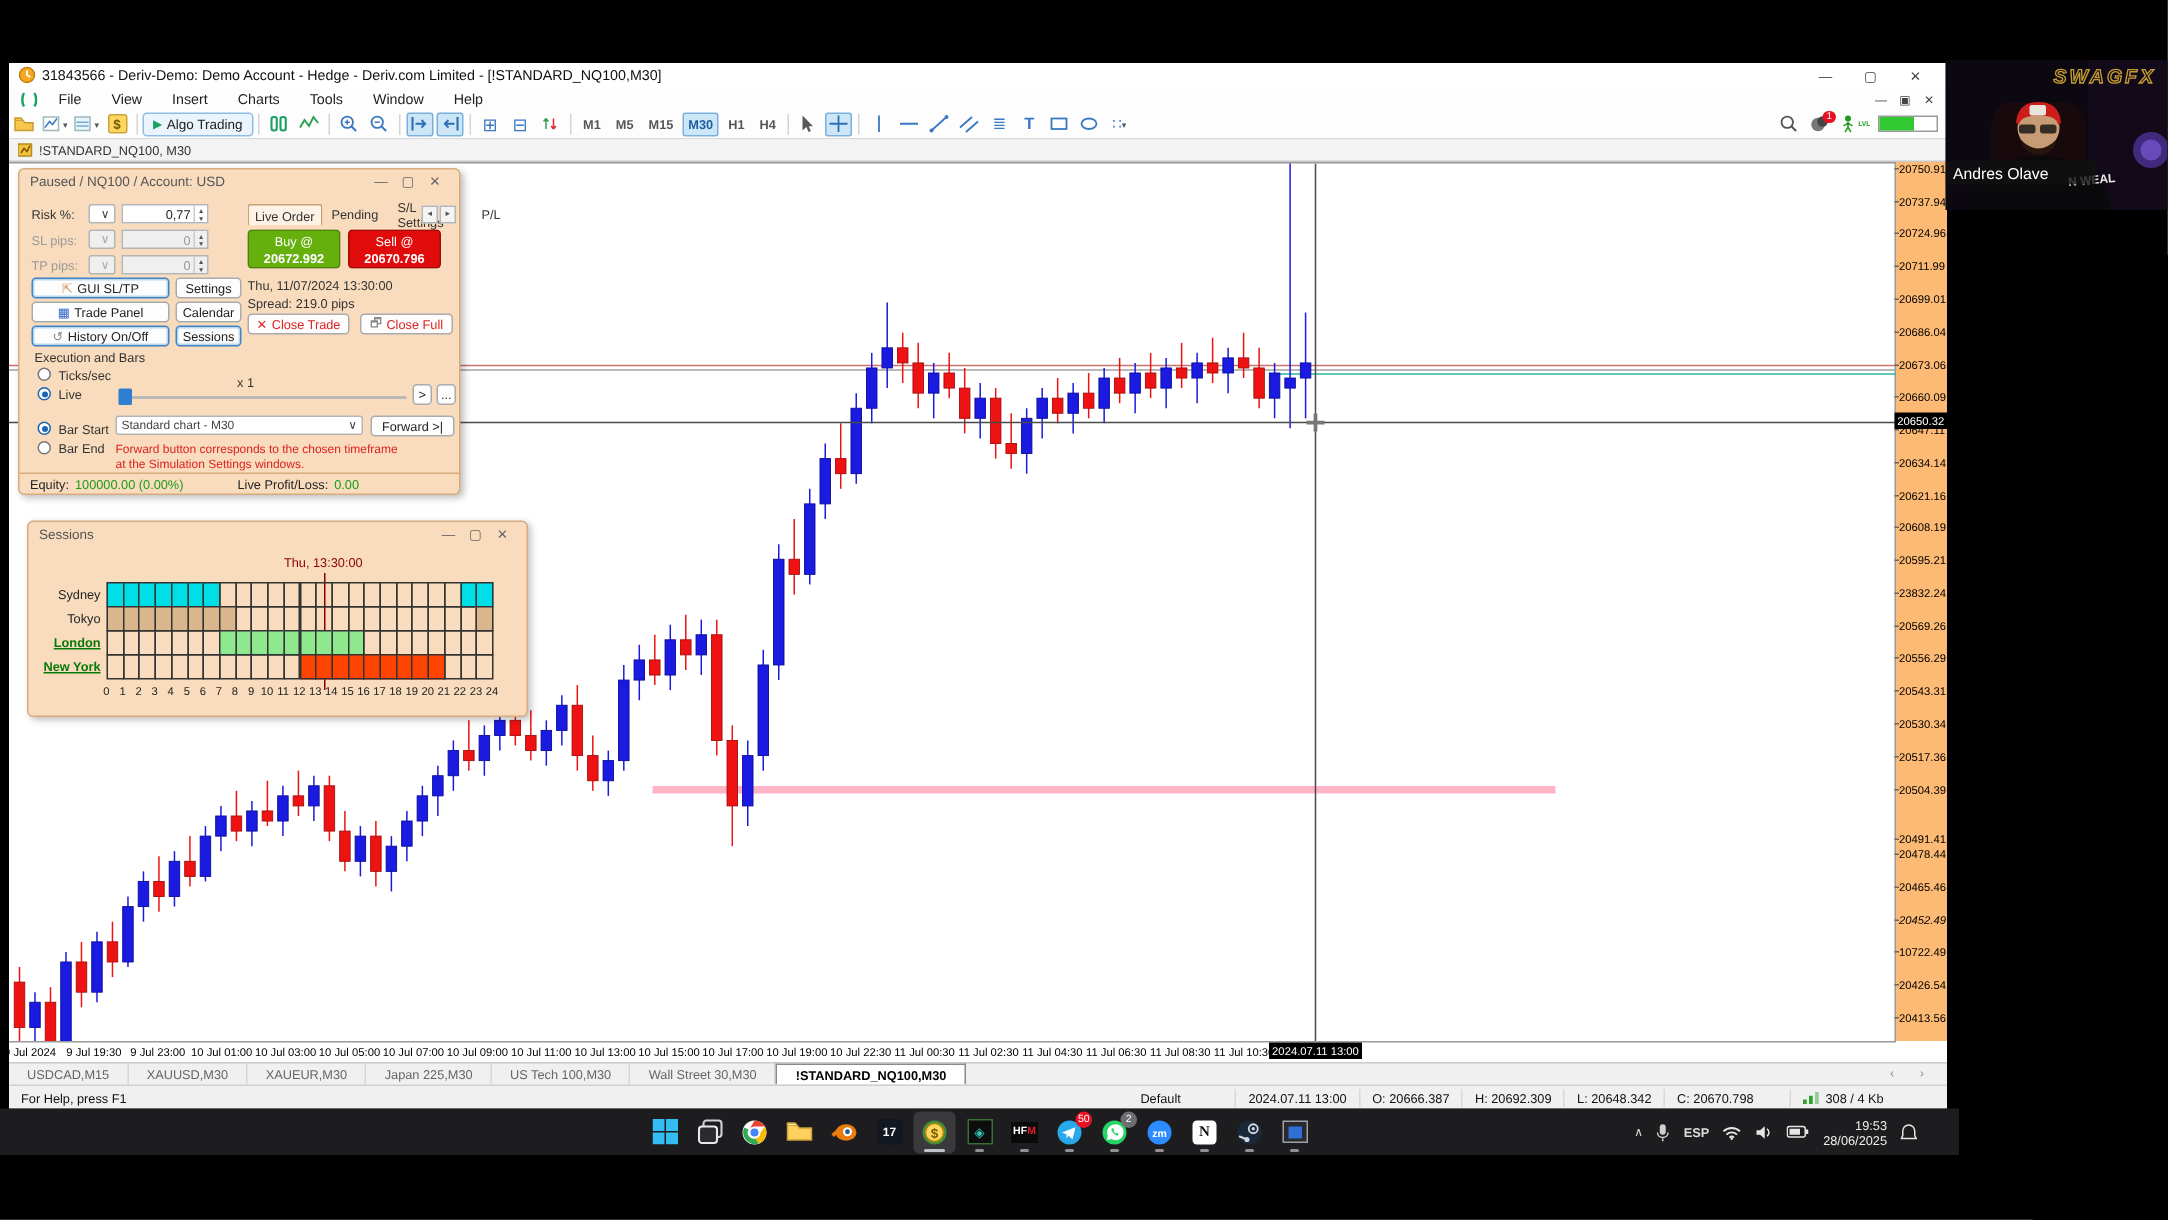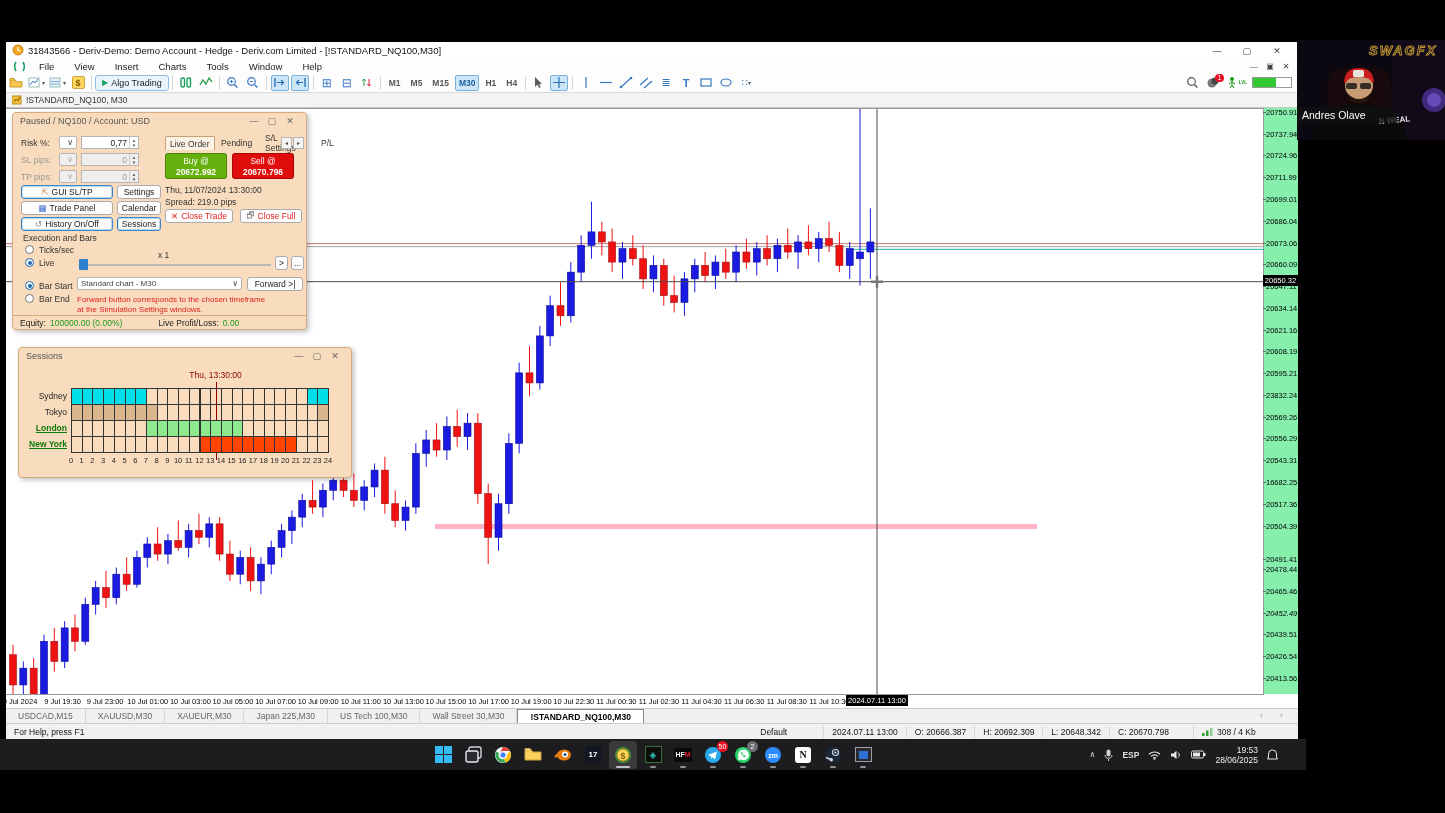--- a/index.html
+++ b/index.html
@@ -22,21 +22,21 @@
   .tbi.tf{color:#555;font-size:8.5px;font-weight:bold;padding:0 3px}
   .tbi.tf.on{color:#1b5e9e}
   .tb-sep{width:1px;height:14px;background:#d5d5d5;margin:0 3px}
   .algo-btn{display:flex;align-items:center;gap:3px;border:1px solid #8fbce4;background:#eaf4fc;
     border-radius:3px;height:16px;padding:0 6px;color:#222;font-size:9px}
   #tabstrip{position:absolute;left:0;top:51px;width:100%;height:15px;background:#f3f3f3;
     border-bottom:1px solid #c8c8c8;display:flex;align-items:center;font-size:8.5px;color:#333}
   
   #plot{position:absolute;left:0;top:66px;width:1258px;height:586px;background:#fff;
     border-top:1px solid #9a9a9a;border-right:1px solid #9a9a9a}
-  #price-axis{position:absolute;left:1258px;top:66px;width:34px;height:586px;background:#86efac;font-size:7.5px;color:#000}
+  #price-axis{position:absolute;left:1258px;top:66px;width:34px;height:586px;background:#fdba74;font-size:7.5px;color:#000}
   .ytick{position:absolute;left:2px;white-space:nowrap}
   .ytick:before{content:"";position:absolute;left:-3px;top:4px;width:3px;height:1px;background:#666}
   #cursor-price{position:absolute;left:1257px;width:35px;height:11px;background:#000;color:#fff;
     font-size:7.5px;line-height:11px;text-align:center;z-index:5}
   #xaxis{position:absolute;left:0;top:652px;width:1258px;height:14px;background:#fff;
     border-top:1px solid #9a9a9a;font-size:7.5px;color:#000}
   .xtick{position:absolute;top:2px;transform:translateX(-50%);white-space:nowrap}
   #cursor-time{position:absolute;top:653px;height:11px;background:#000;color:#fff;font-size:7.5px;
     line-height:11px;text-align:center;width:62px;z-index:5}
   
@@ -511,28 +511,28 @@
         <div class="ytick" style="top: 152.293px;">20660.09</div>
         <div class="ytick" style="top: 174.073px;">20647.11</div>
         <div class="ytick" style="top: 195.837px;">20634.14</div>
         <div class="ytick" style="top: 217.618px;">20621.16</div>
         <div class="ytick" style="top: 239.381px;">20608.19</div>
         <div class="ytick" style="top: 261.162px;">20595.21</div>
         <div class="ytick" style="top: 282.925px;">23832.24</div>
         <div class="ytick" style="top: 304.706px;">20569.26</div>
         <div class="ytick" style="top: 326.469px;">20556.29</div>
         <div class="ytick" style="top: 348.25px;">20543.31</div>
-        <div class="ytick" style="top: 370.013px;">16682.25</div>
+        <div class="ytick" style="top: 370.013px;">20530.34</div>
         <div class="ytick" style="top: 391.794px;">20517.36</div>
         <div class="ytick" style="top: 413.558px;">20504.39</div>
         <div class="ytick" style="top: 447px; text-align: right;">20491.41</div>
         <div class="ytick" style="top: 457.102px;">20478.44</div>
         <div class="ytick" style="top: 478.882px;">20465.46</div>
         <div class="ytick" style="top: 500.646px; font-style: italic;">20452.49</div>
-        <div class="ytick" style="top: 522.426px;">20439.51</div>
+        <div class="ytick" style="top: 522.426px;">10722.49</div>
         <div class="ytick" style="top: 544.19px;">20426.54</div>
         <div class="ytick" style="top: 565.97px;">20413.56</div>
       </div>
     <div id="cursor-price" style="top: 233.187px;">20650.32</div>
     <div id="xaxis">
         <div class="xtick" style="left: 14px;">9 Jul 2024</div>
         <div class="xtick" style="left: 56.6px;">9 Jul 19:30</div>
         <div class="xtick" style="left: 99.2px;">9 Jul 23:00</div>
         <div class="xtick" style="left: 141.8px;">10 Jul 01:00</div>
         <div class="xtick" style="left: 184.4px;">10 Jul 03:00</div>

